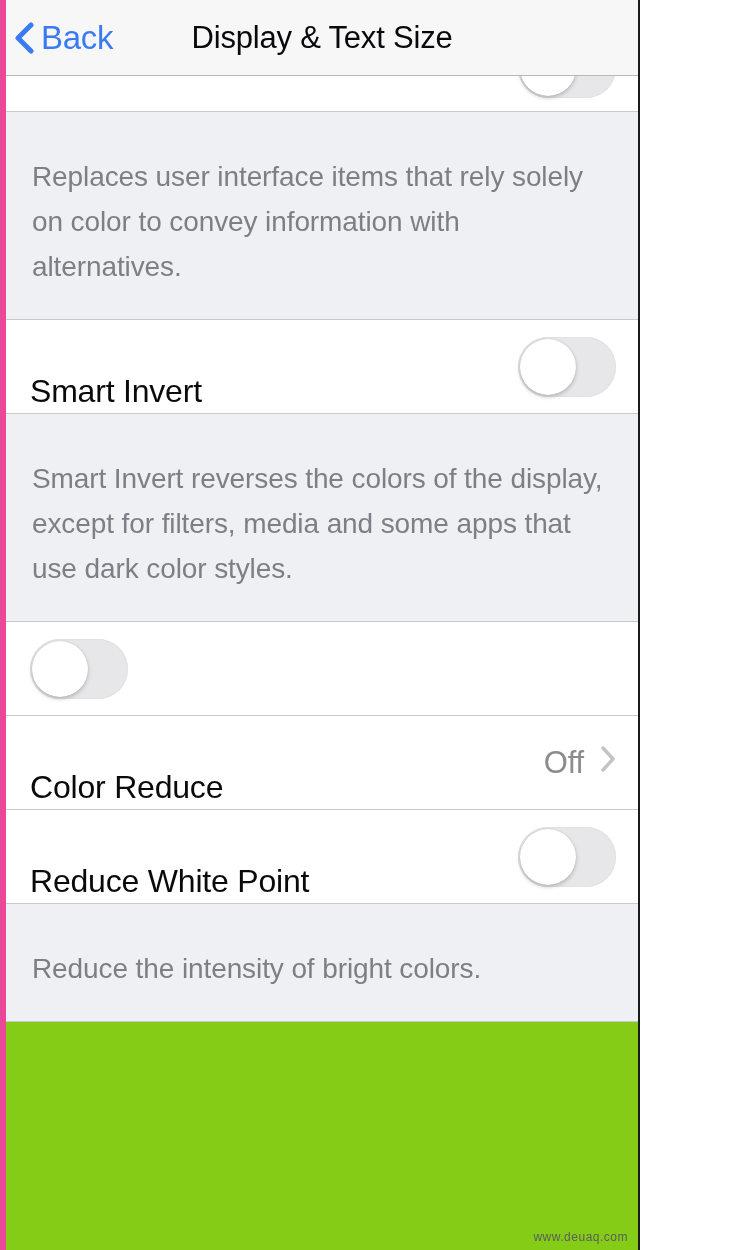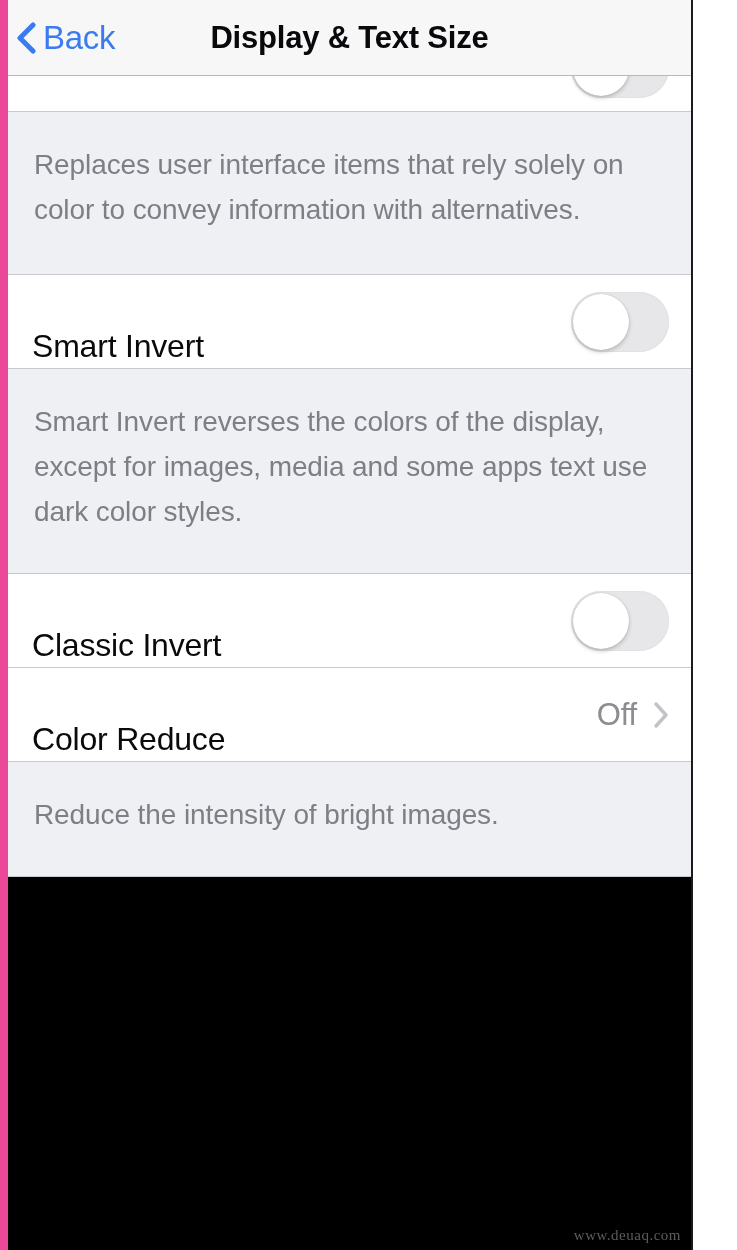--- a/index.html
+++ b/index.html
@@ -7,25 +7,25 @@
   html, body {
     width: 737px;
     height: 1250px;
     background: #ffffff;
     font-family: "Liberation Sans", sans-serif;
     -webkit-font-smoothing: antialiased;
   }
 
   #screen {
     position: relative;
-    width: 693px;
+    width: 640px;
     height: 1250px;
     overflow: hidden;
-    background: #000000;
-    border-left: 8px solid #ec4899;
+    background: #84cc16;
+    border-left: 6px solid #ec4899;
     border-right: 2px solid #1b1b1b;
   }
 
   
   .navbar {
     position: relative;
     height: 76px;
     background: #f7f7f8;
     border-bottom: 1px solid #b9b9bd;
     display: flex;
@@ -54,21 +54,21 @@
     letter-spacing: -0.3px;
     line-height: 1;
   }
 
   .nav-title {
     position: absolute;
     left: 0;
     right: 0;
     text-align: center;
     font-size: 31px;
-    font-weight: bold;
+    font-weight: normal;
     color: #09090b;
     letter-spacing: -0.2px;
     pointer-events: none;
   }
 
   
   .content {
     position: relative;
     width: 100%;
   }
@@ -95,21 +95,21 @@
   .cell-title {
     font-size: 32px;
     color: #0a0a0c;
     letter-spacing: -0.2px;
     line-height: 1;
     margin-top: 48px;
   }
 
   .cell-right {
     display: flex;
-    align-items: center;
+    align-items: flex-start;
     gap: 16px;
   }
 
   .cell-value {
     font-size: 31px;
     color: #8c8c91;
     letter-spacing: -0.2px;
   }
 
   .chevron-right {
@@ -148,41 +148,41 @@
   .toggle-clip {
     position: absolute;
     right: 22px;
     top: -38px;
   }
 
   
   .footer {
     background: #eff0f4;
     border-bottom: 1px solid #c9c9cd;
-    padding: 30px 30px 30px 26px;
+    padding: 42px 30px 30px 26px;
   }
 
   .footer-text {
     font-size: 28px;
     line-height: 45px;
     color: #7e7e86;
     letter-spacing: -0.1px;
   }
 
   .footer.h-tall   { min-height: 163px; }
   .footer.h-triple { min-height: 205px; }
   .footer.h-short  { min-height: 115px; }
 
   
   .watermark {
     position: absolute;
     right: 10px;
     bottom: 6px;
-    font-family: Liberation Serif, serif;
-    font-size: 15px;
+    font-family: Liberation Sans, sans-serif;
+    font-size: 12px;
     color: #5c5c62;
     letter-spacing: 0.5px;
     z-index: 9;
   }
 </style>
 </head>
 <body>
 
 <div id="screen">
 
@@ -209,42 +209,49 @@
 
     <div class="cell standard">
       <span class="cell-title">Smart Invert</span>
       <div class="cell-right">
         <div class="toggle off">
           <div class="knob"></div>
         </div>
       </div>
     </div>
     <div class="footer h-triple">
-      <div class="footer-text">Smart Invert reverses the colors of the display, except for images, media and some apps text use dark color styles.</div>
-    </div>
-
-    <div class="cell standard">
-      <span class="cell-title">Classic Invert</span>
+      <div class="footer-text">Smart Invert reverses the colors of the display, except for filters, media and some apps that use dark color styles.</div>
+    </div>
+
+    <div class="cell standard">
       <div class="cell-right">
         <div class="toggle off">
           <div class="knob"></div>
         </div>
       </div>
     </div>
 
     <div class="cell standard">
       <span class="cell-title">Color Reduce</span>
       <div class="cell-right">
         <span class="cell-value">Off</span>
         <svg class="chevron-right" viewBox="0 0 16 28">
           <polyline points="3,3 13,14 3,25" fill="none" stroke="#c2c2c7" stroke-width="3.4" stroke-linecap="round" stroke-linejoin="round"></polyline>
         </svg>
       </div>
     </div>
 
+    <div class="cell standard">
+      <span class="cell-title">Reduce White Point</span>
+      <div class="cell-right">
+        <div class="toggle off">
+          <div class="knob"></div>
+        </div>
+      </div>
+    </div>
     <div class="footer h-short">
-      <div class="footer-text">Reduce the intensity of bright images.</div>
+      <div class="footer-text">Reduce the intensity of bright colors.</div>
     </div>
 
   </div>
 
   <div class="watermark">www.deuaq.com</div>
 </div>
 
 </body></html>

